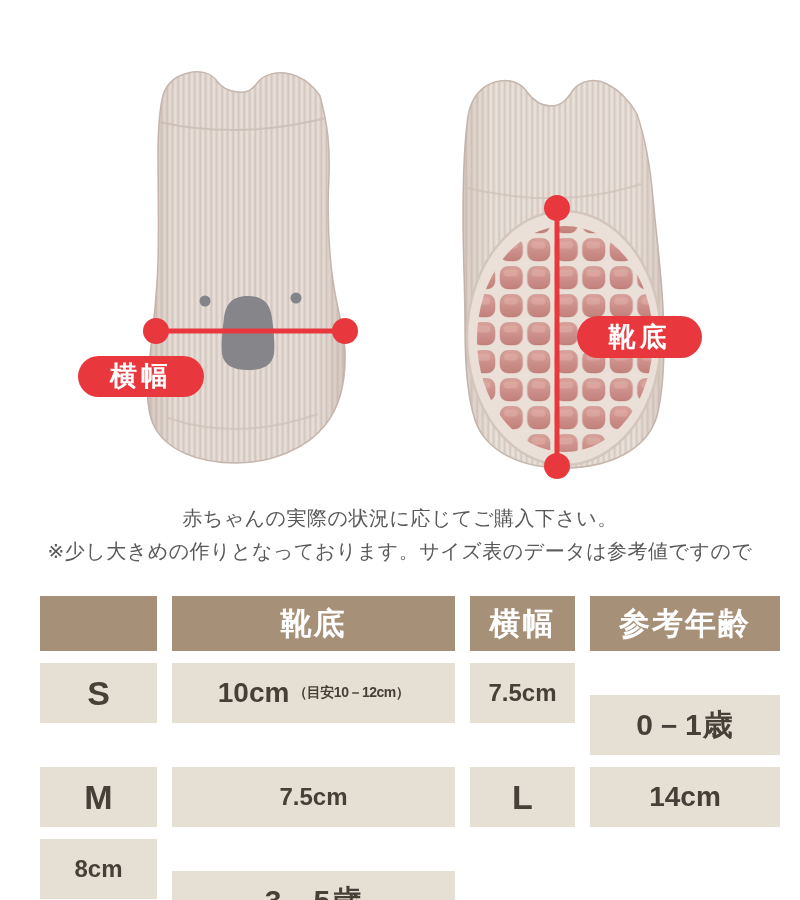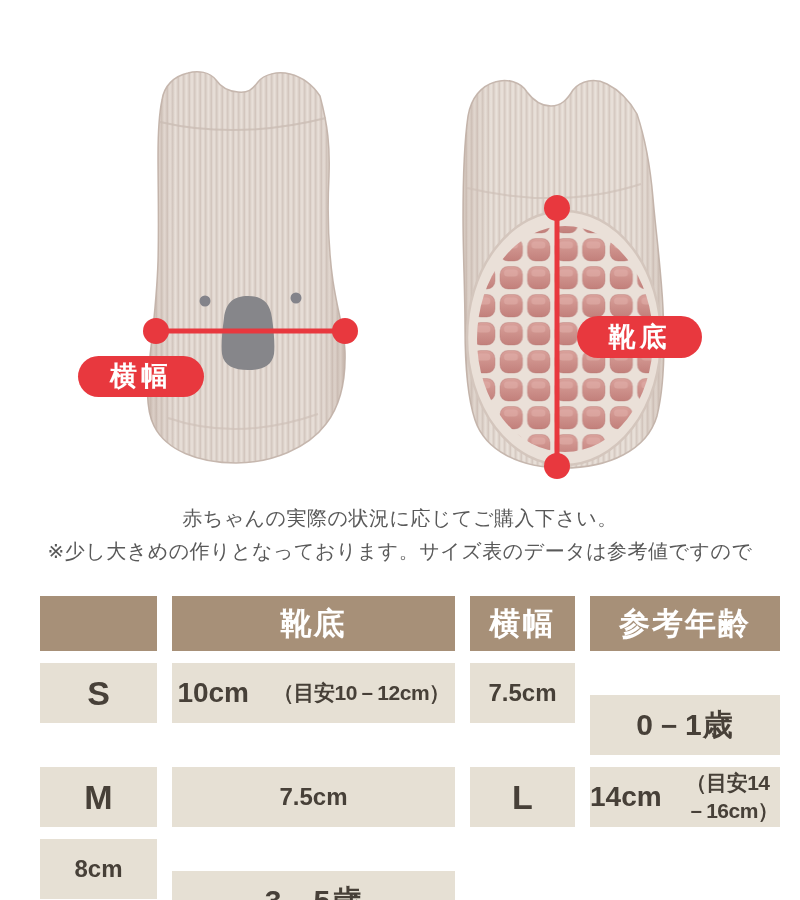--- a/index.html
+++ b/index.html
@@ -41,22 +41,22 @@
     background:#a79078; color:#ffffff; height:55px;
     display:flex; align-items:center; justify-content:center;
     font-weight:bold; font-size:31px; letter-spacing:2px;
   }
   .cell {
     background:#e6e0d4; color:#474038; height:60px;
     display:flex; align-items:center; justify-content:center;
     font-weight:bold;
   }
   .cell.size-cell { font-size:34px; }
-  .cell.sole-cell { font-size:28px;gap:20px; }
-  .cell .sole-note { font-size:21px; margin-left:4px; letter-spacing:-0.5px; }
+  .cell.sole-cell { font-size:28px; }
+  .cell .sole-note { font-size:14px; margin-left:4px; letter-spacing:-0.5px; }
   .cell.width-cell { font-size:24px; }
   .cell.age-cell  { font-size:30px; letter-spacing:1px;margin-top:32px; }
 </style>
 </head>
 <body>
 
 <div class="hero">
 
   <svg id="sock-front" class="sock-svg" viewBox="0 0 255 400">
     <defs>
@@ -218,17 +218,16 @@
   </div>
   <div class="cell width-cell">7.5cm</div>
   <div class="cell age-cell">0－1歳</div>
 
   <div class="cell size-cell">M</div>
   <div class="cell width-cell">7.5cm</div>
 
   <div class="cell size-cell">L</div>
   <div class="cell sole-cell">
     <span>14cm</span>
-    <span class="sole-note">（目安14－16cm）</span>
   </div>
   <div class="cell width-cell">8cm</div>
   <div class="cell age-cell">3－5歳</div>
 </div>
 
 </body></html>

